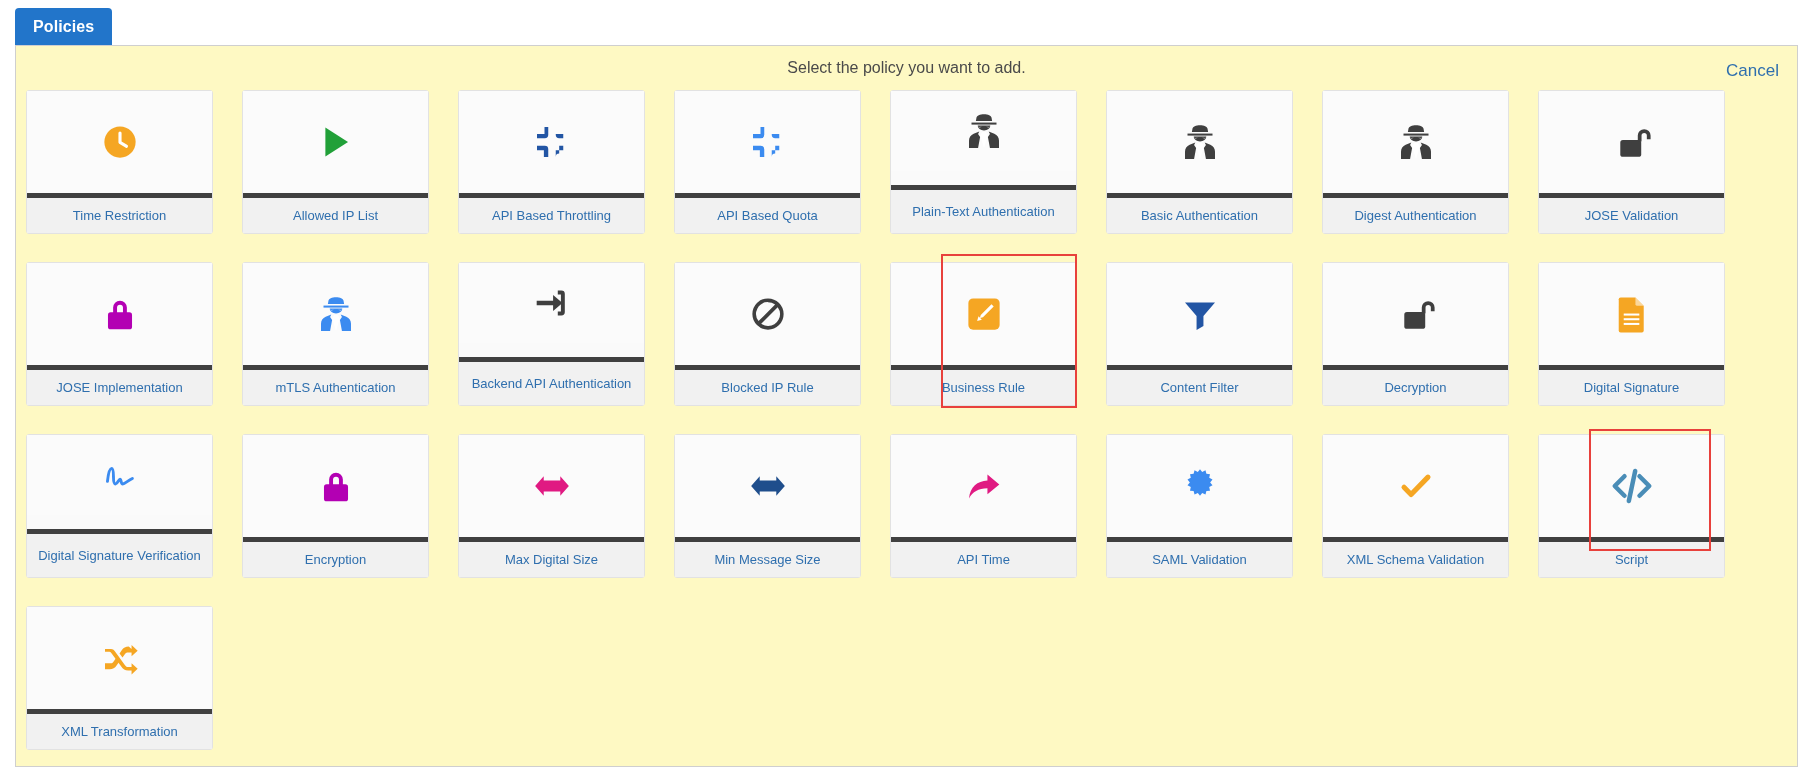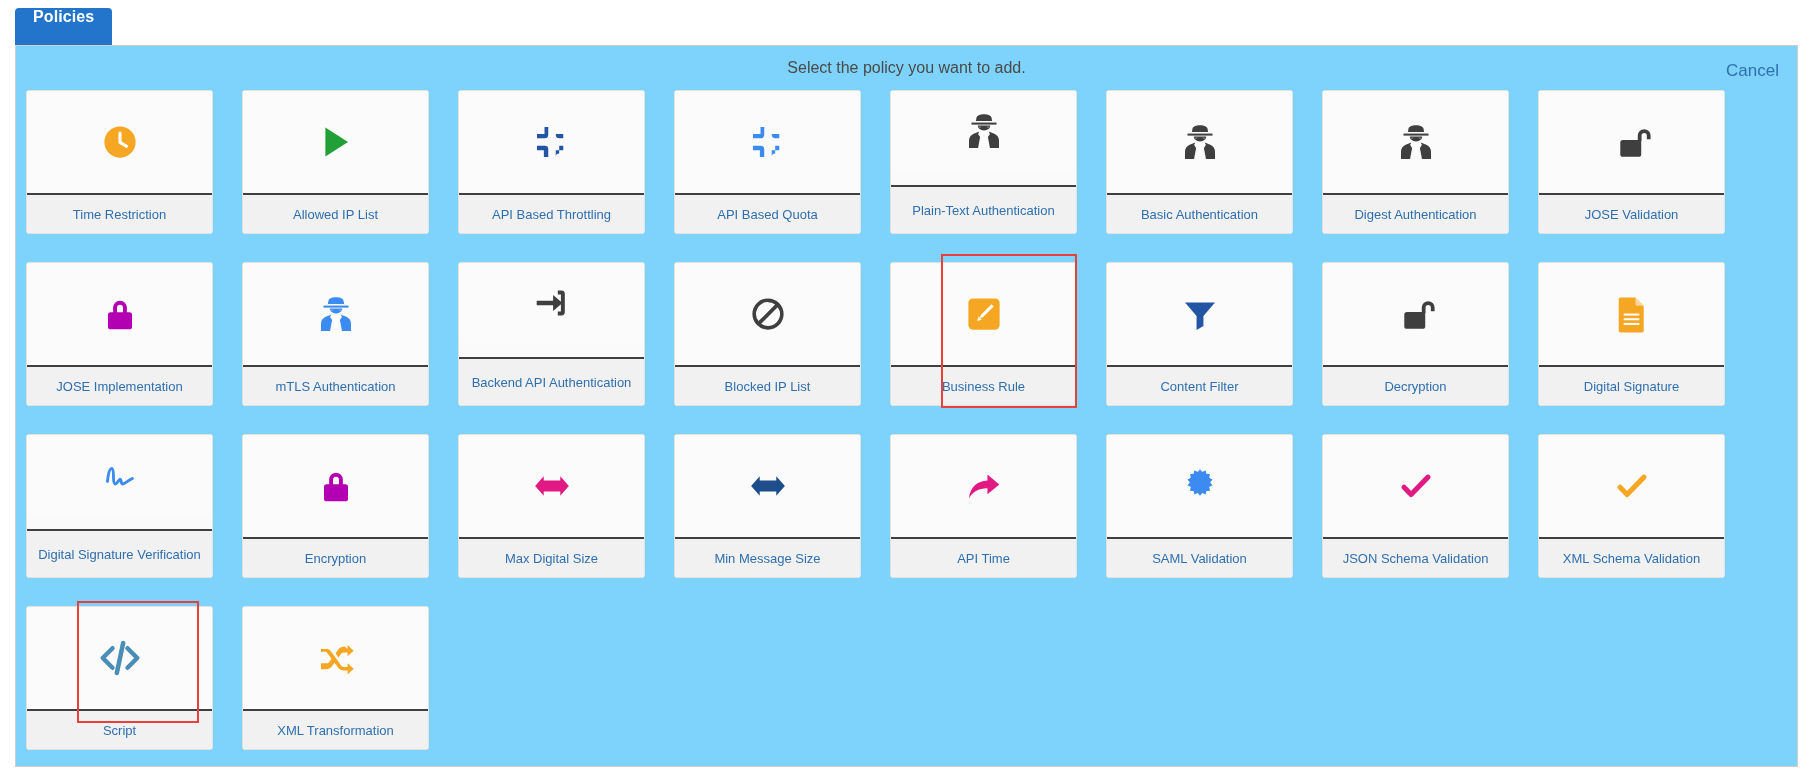--- a/index.html
+++ b/index.html
@@ -22,38 +22,38 @@
     left: 0; top: 0;
     width: 1813px;
     height: 46px;
   }
   .tab-active {
     position: absolute;
     left: 15px; top: 8px;
     height: 38px;
     padding: 0 18px;
     display: flex;
-    align-items: flex-start;
+    align-items: center;
     background: #2275ca;
     color: #ffffff;
     font-size: 16px;
     font-weight: bold;
     border-radius: 4px 4px 0 0;
     letter-spacing: .1px;
     cursor: pointer;
   }
 
   
   .panel {
     position: absolute;
     left: 15px; top: 45px;
     width: 1783px;
     height: 722px;
     border: 1px solid #cfcfcf;
-    background: #7dd3fc;
+    background: #fef9c3;
   }
 
   .panel-header {
     position: relative;
     height: 44px;
   }
   .instruction {
     position: absolute;
     left: 0; right: 0; top: 13px;
     text-align: center;
@@ -97,21 +97,21 @@
     flex: 1 1 auto;
     display: flex;
     align-items: center;
     justify-content: center;
     background: #fbfbfb;
   }
   .card-label {
     flex: 0 0 auto;
     min-height: 40px;
     background: #f1f1f1;
-    border-top: 2px solid #404040;
+    border-top: 5px solid #404040;
     display: flex;
     align-items: center;
     justify-content: center;
     text-align: left;
     color: #2f6fae;
     font-size: 13px;
     line-height: 17px;
     padding: 6px 4px;
   }
   .card.two-line .card-label { min-height: 48px; margin-top: 14px; }
@@ -263,21 +263,21 @@
             </svg>
           </div>
           <div class="card-label">Backend API Authentication</div>
         </div>
         <div class="card">
           <div class="card-icon">
             <svg width="40" height="40" viewBox="0 0 512 512" fill="#3f3f3f">
               <path d="M256 56a200 200 0 1 0 0 400 200 200 0 0 0 0-400zm0 48a151 151 0 0 1 91 31L135 347a151 151 0 0 1 121-243zm0 304a151 151 0 0 1-87-28l211-212a151 151 0 0 1-124 240z"></path>
             </svg>
           </div>
-          <div class="card-label">Blocked IP List</div>
+          <div class="card-label">Blocked IP Rule</div>
         </div>
         <div class="card">
           <div class="card-icon">
             <svg width="40" height="40" viewBox="0 0 512 512" fill="#f5a623">
               <rect x="56" y="56" width="400" height="400" rx="60"></rect>
               <path d="M352 132l28 28-138 138-38 10 10-38z" fill="#fff"></path>
               <path d="M186 286l-18 60 60-18z" fill="#fff"></path>
             </svg>
           </div>
           <div class="card-label">Business Rule</div>
@@ -356,28 +356,20 @@
         <div class="card">
           <div class="card-icon">
             <svg width="40" height="40" viewBox="0 0 512 512" fill="#3b8bf0">
               <path d="M256 40l28 36 42-22 12 46 46 4-10 46 42 24-30 36 30 36-42 24 10 46-46 4-12 46-42-22-28 36-28-36-42 22-12-46-46-4 10-46-42-24 30-36-30-36 42-24-10-46 46-4 12-46 42 22z"></path>
             </svg>
           </div>
           <div class="card-label">SAML Validation</div>
         </div>
         <div class="card">
           <div class="card-icon">
-            <svg width="42" height="42" viewBox="0 0 512 512" fill="none" stroke="#e01a82" stroke-width="62" stroke-linecap="round" stroke-linejoin="round">
-              <path d="M110 272l86 88 206-212"></path>
-            </svg>
-          </div>
-          <div class="card-label">JSON Schema Validation</div>
-        </div>
-        <div class="card">
-          <div class="card-icon">
             <svg width="42" height="42" viewBox="0 0 512 512" fill="none" stroke="#f5a623" stroke-width="62" stroke-linecap="round" stroke-linejoin="round">
               <path d="M110 272l86 88 206-212"></path>
             </svg>
           </div>
           <div class="card-label">XML Schema Validation</div>
         </div>
         <div class="card">
           <div class="card-icon">
             <svg width="48" height="48" viewBox="0 0 512 512" fill="none" stroke="#4a8db7" stroke-width="48" stroke-linecap="round" stroke-linejoin="round">
               <path d="M176 152L72 256l104 104M336 152l104 104-104 104M290 96l-68 320"></path>

